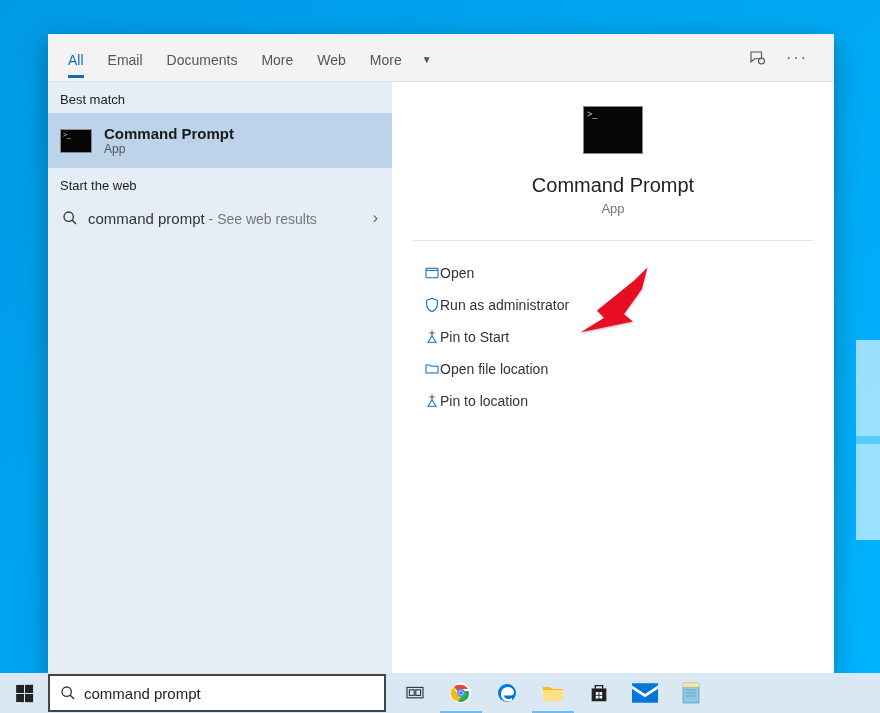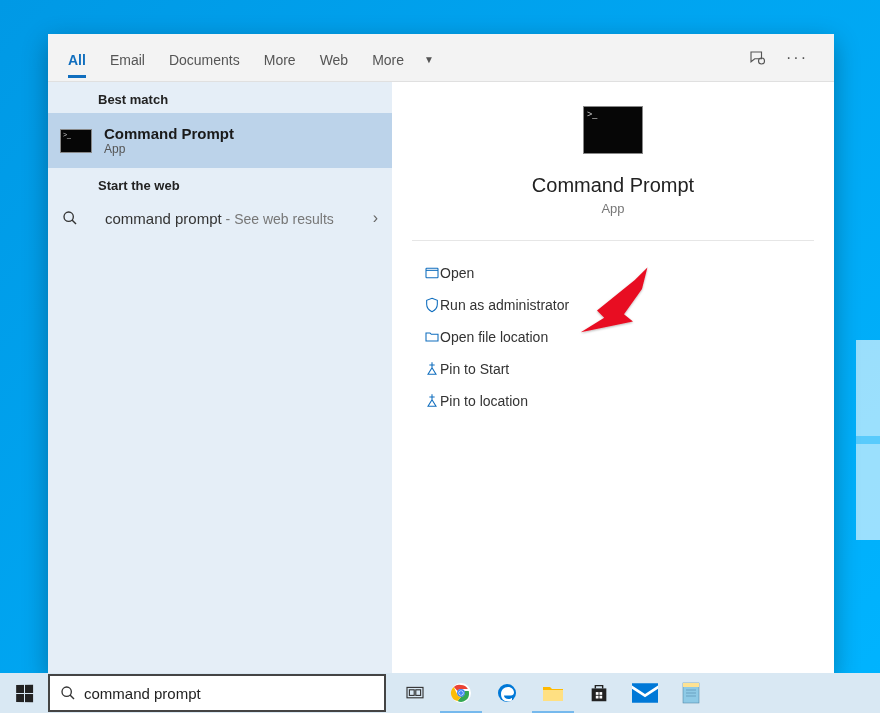--- a/index.html
+++ b/index.html
@@ -1,33 +1,33 @@
 <!DOCTYPE html>
 <html><head>
   <meta charset="utf-8">
   <style>
     * { margin: 0; padding: 0; box-sizing: border-box; font-family: "Segoe UI", Tahoma, sans-serif; }
     body { width: 880px; height: 713px; background: linear-gradient(135deg, #0099e5 0%, #00b4ff 100%); position: relative; overflow: hidden; }
     .search-panel { position: absolute; left: 48px; top: 34px; width: 786px; height: 640px; background: #fff; box-shadow: 0 8px 24px rgba(0,0,0,0.3); display: flex; flex-direction: column; }
     .tabs-bar { display: flex; align-items: center; padding: 0 16px 0 8px; height: 48px; border-bottom: 1px solid #e0e0e0; background: #f3f3f3; }
     .tab { padding: 14px 12px 10px; font-size: 14px; color: #555; cursor: pointer; position: relative; }
-    .tab.active { color: #106ebe; font-weight: 700; }
+    .tab.active { color: #106ebe; font-weight: 400; }
     .tab.active::after { content:""; position:absolute; left:12px; right:12px; bottom:0; height:3px; background:#106ebe; }
     .tab-more { display:inline-flex; align-items:center; gap:20px; }
     .tabs-spacer { flex:1; }
     .tab-icon { padding: 0 10px; color:#555; cursor:pointer; }
     .panel-body { display:flex; flex:1; overflow:hidden; }
     .left-pane { width: 344px; background:#e5eef7; display:flex; flex-direction:column; }
-    .section-label { font-size:13px; font-weight:700; padding:10px 12px 6px; color:#222;margin-left:38px; }
+    .section-label { font-size:13px; font-weight:400; padding:10px 12px 6px; color:#222; }
     .best-match { display:flex; align-items:center; padding:12px 12px; background:#bcd3ea; cursor:pointer; gap:12px; }
     .cmd-icon-sm { width:32px; height:24px; background:#060606; border:1px solid #888; position:relative; }
     .cmd-icon-sm::before { content:">_"; color:#ccc; font-size:7px; position:absolute; top:1px; left:2px; }
     .bm-text .bm-title { font-size:15px; font-weight:600; color:#1a1a1a; }
     .bm-text .bm-sub { font-size:12px; color:#555; }
-    .web-row { display:flex; align-items:center; padding:10px 14px; cursor:pointer; gap:27px; color:#333; }
+    .web-row { display:flex; align-items:center; padding:10px 14px; cursor:pointer; gap:10px; color:#333; }
     .web-row .chev { margin-left:auto; color:#666; font-size:16px; }
     .right-pane { flex:1; background:#fff; padding:24px 10px 0; display:flex; flex-direction:column; align-items:stretch;}
     .detail-header { display:flex; flex-direction:column; align-items:center; padding-bottom:24px; border-bottom:1px solid #e6e6e6; margin:0 10px 16px; }
     .cmd-icon-lg { width:60px; height:48px; background:#060606; border:1px solid #888; position:relative; margin-bottom:20px; }
     .cmd-icon-lg::before { content:">_"; color:#ccc; font-size:9px; position:absolute; top:2px; left:3px; }
     .detail-title { font-size:20px; font-weight:400; color:#222; }
     .detail-sub { font-size:13px; color:#777; margin-top:4px; }
     .action-row { display:flex; align-items:center; padding:8px 22px; font-size:14px; color:#333; cursor:pointer; }
     .action-icon { width:16px; height:16px; display:flex; align-items:center; justify-content:center; color:#106ebe; }
     .taskbar { position:absolute; left:0; right:0; bottom:0; height:40px; background:#d9e8f3; display:flex; align-items:center; }
@@ -116,32 +116,32 @@
         <span class="action-icon">
             <svg width="16" height="16" viewBox="0 0 24 24" fill="none" stroke="#106ebe" stroke-width="1.6">
               <path d="M12 2l8 3v6c0 5-3.5 9-8 11-4.5-2-8-6-8-11V5l8-3z"></path>
             </svg>
           </span>
         <span>Run as administrator</span>
       </div>
       <div class="action-row">
         <span class="action-icon">
             <svg width="16" height="16" viewBox="0 0 24 24" fill="none" stroke="#106ebe" stroke-width="1.6">
+              <path d="M12 2v8m-4-4h8M12 10l-6 10h12l-6-10z"></path>
+            </svg>
+          </span>
+        <span>Pin to Start</span>
+      </div>
+      <div class="action-row">
+        <span class="action-icon">
+            <svg width="16" height="16" viewBox="0 0 24 24" fill="none" stroke="#106ebe" stroke-width="1.6">
               <path d="M3 6h6l2 2h10v10H3V6z"></path>
             </svg>
           </span>
         <span>Open file location</span>
-      </div>
-      <div class="action-row">
-        <span class="action-icon">
-            <svg width="16" height="16" viewBox="0 0 24 24" fill="none" stroke="#106ebe" stroke-width="1.6">
-              <path d="M12 2v8m-4-4h8M12 10l-6 10h12l-6-10z"></path>
-            </svg>
-          </span>
-        <span>Pin to Start</span>
       </div>
       <div class="action-row">
         <span class="action-icon">
             <svg width="16" height="16" viewBox="0 0 24 24" fill="none" stroke="#106ebe" stroke-width="1.6">
               <path d="M12 2v8m-4-4h8M12 10l-6 10h12l-6-10z"></path>
             </svg>
           </span>
         <span>Pin to location</span>
       </div>
     </div>

